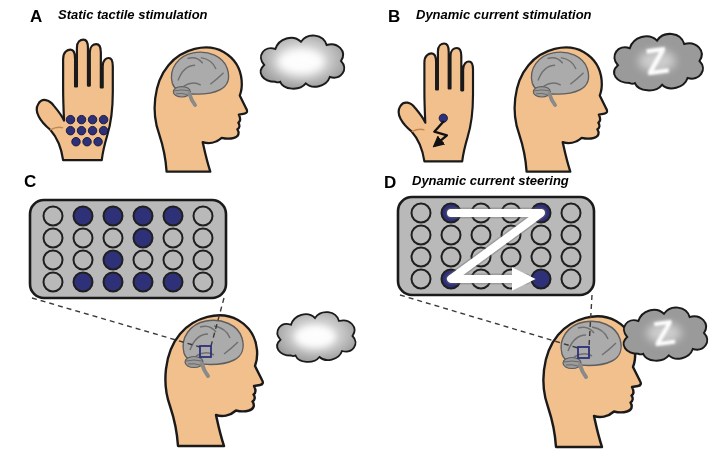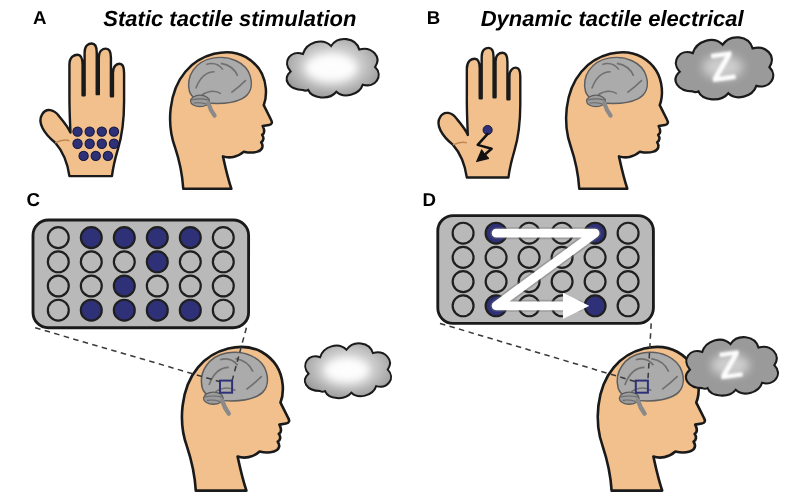--- a/index.html
+++ b/index.html
@@ -10,22 +10,22 @@
   .panel { position:absolute; }
   #panel-a { left:18px;  top:6px;   width:346px; }
   #panel-b { left:376px; top:6px;   width:340px; }
   #panel-c { left:12px;  top:172px; width:352px; }
   #panel-d { left:372px; top:172px; width:348px; }
   .panel-header { position:relative; height:22px; }
   .panel-label {
     position:absolute; left:12px; top:0; font-weight:bold; font-size:17px; color:#000;
   }
   .panel-title {
-    margin:1px 40px 0 40px; text-align:right;
-    font-size:20px; font-weight:bold; font-style:italic; color:#000; white-space:nowrap;
+    margin:1px 40px 0 40px; text-align:left;
+    font-size:13px; font-weight:bold; font-style:italic; color:#000; white-space:nowrap;
   }
   svg.panel-art { display:block; overflow:visible; }
 </style>
 </head>
 <body>
 
 <svg width="0" height="0" style="position:absolute" aria-hidden="true">
   <defs>
     <radialGradient id="cloudGradA" cx="0.5" cy="0.45" r="0.65">
       <stop offset="0" stop-color="#f0f0f0"></stop>
@@ -93,21 +93,21 @@
       <g transform="translate(235,0) scale(0.8)">
         <use href="#def-cloud" fill="url(#cloudGradA)" stroke="#1a1a1a" stroke-width="2.4"></use>
         <ellipse cx="60" cy="41" rx="30" ry="16" fill="#ffffff" opacity="0.95" filter="url(#soft-blur)"></ellipse>
       </g>
     </svg>
   </section>
 
   <section class="panel" id="panel-b">
     <div class="panel-header">
       <span class="panel-label">B</span>
-      <h3 class="panel-title">Dynamic tactile electrical</h3>
+      <h3 class="panel-title">Dynamic current stimulation</h3>
     </div>
     <svg class="panel-art" width="340" height="140" viewBox="0 0 340 140">
       <g transform="translate(16,10) scale(0.9)">
         <use href="#def-hand"></use>
         <g>
             <circle cx="57" cy="88" r="4.6" fill="#2e3178" stroke="#15173a" stroke-width="1"></circle>
           </g>
         <path d="M57 92 L47 103 L61 107 L48 118" fill="none" stroke="#111111" stroke-width="2.6" stroke-linejoin="round" stroke-linecap="round" marker-end="url(#arrow-dark)"></path>
       </g>
       <g transform="translate(124,2) scale(0.95)">
@@ -164,20 +164,21 @@
       <g transform="translate(258,112) scale(0.75)">
         <use href="#def-cloud" fill="url(#cloudGradA)" stroke="#1a1a1a" stroke-width="2.4"></use>
         <ellipse cx="60" cy="41" rx="28" ry="15" fill="#ffffff" opacity="0.95" filter="url(#soft-blur)"></ellipse>
       </g>
     </svg>
   </section>
 
   <section class="panel" id="panel-d">
     <div class="panel-header">
       <span class="panel-label">D</span>
+      <h3 class="panel-title">Dynamic current steering</h3>
     </div>
     <svg class="panel-art" width="348" height="256" viewBox="0 0 348 256">
       <g transform="translate(156,104)">
         <use href="#def-head"></use>
       </g>
       <g transform="translate(26,2)">
         <rect x="0" y="0" width="196" height="98" rx="14" fill="#b9b9b9" stroke="#1a1a1a" stroke-width="2.6"></rect>
         <g>
             <circle cx="23" cy="16" r="9.5" fill="#b9b9b9" stroke="#1f1f1f" stroke-width="2"></circle>
             <circle cx="53" cy="16" r="9.5" fill="#2e3178" stroke="#1f1f1f" stroke-width="2"></circle>

